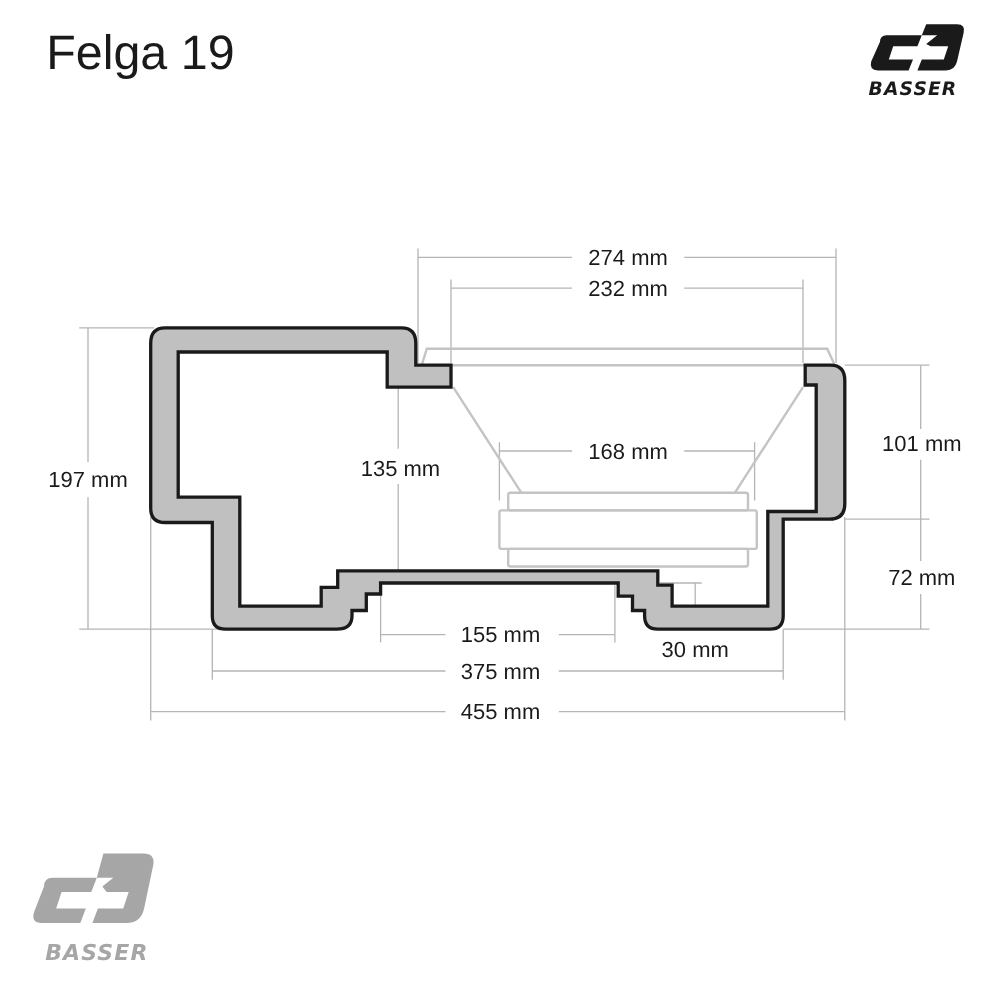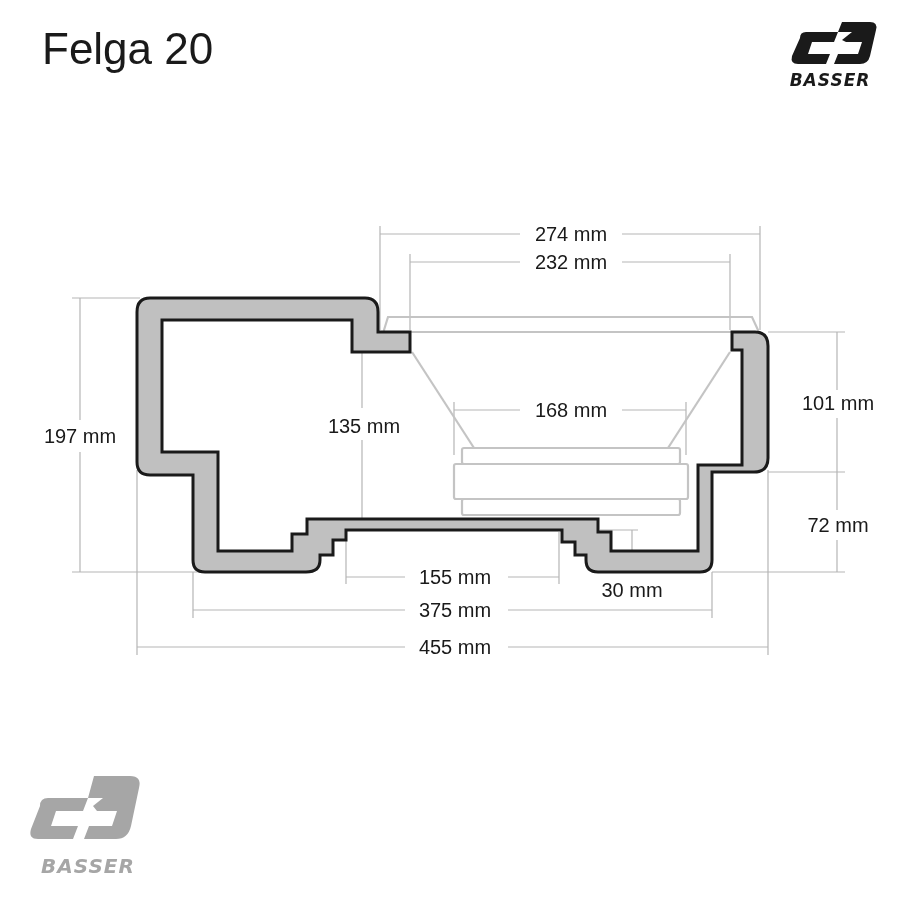--- a/index.html
+++ b/index.html
@@ -7,21 +7,21 @@
          font-family: "Liberation Sans", sans-serif; }
   .title { position: absolute; left: 42px; top: 24px; font-size: 44px; color: #1a1a1a;
            font-family: "Liberation Sans", sans-serif; }
   svg.diagram { position: absolute; left: 0; top: 0; }
   .dimtext { font-family: "Liberation Sans", sans-serif; font-size: 20px; fill: #1a1a1a; }
   .logo-text { font-family: "DejaVu Sans", sans-serif; font-weight: bold; font-style: italic; letter-spacing: 1px; }
 </style>
 </head>
 <body>
 
-<div class="title">Felga 20</div>
+<div class="title">Felga 19</div>
 
 <svg class="diagram" width="900" height="900" viewBox="0 0 900 900">
 
   <g stroke="#b5b5b5" stroke-width="1.2" fill="none">
 
     <line x1="380" y1="226" x2="380" y2="330"></line>
       <line x1="760" y1="226" x2="760" y2="330"></line>
     <line x1="380" y1="234" x2="520" y2="234"></line>
       <line x1="622" y1="234" x2="760" y2="234"></line>
 

